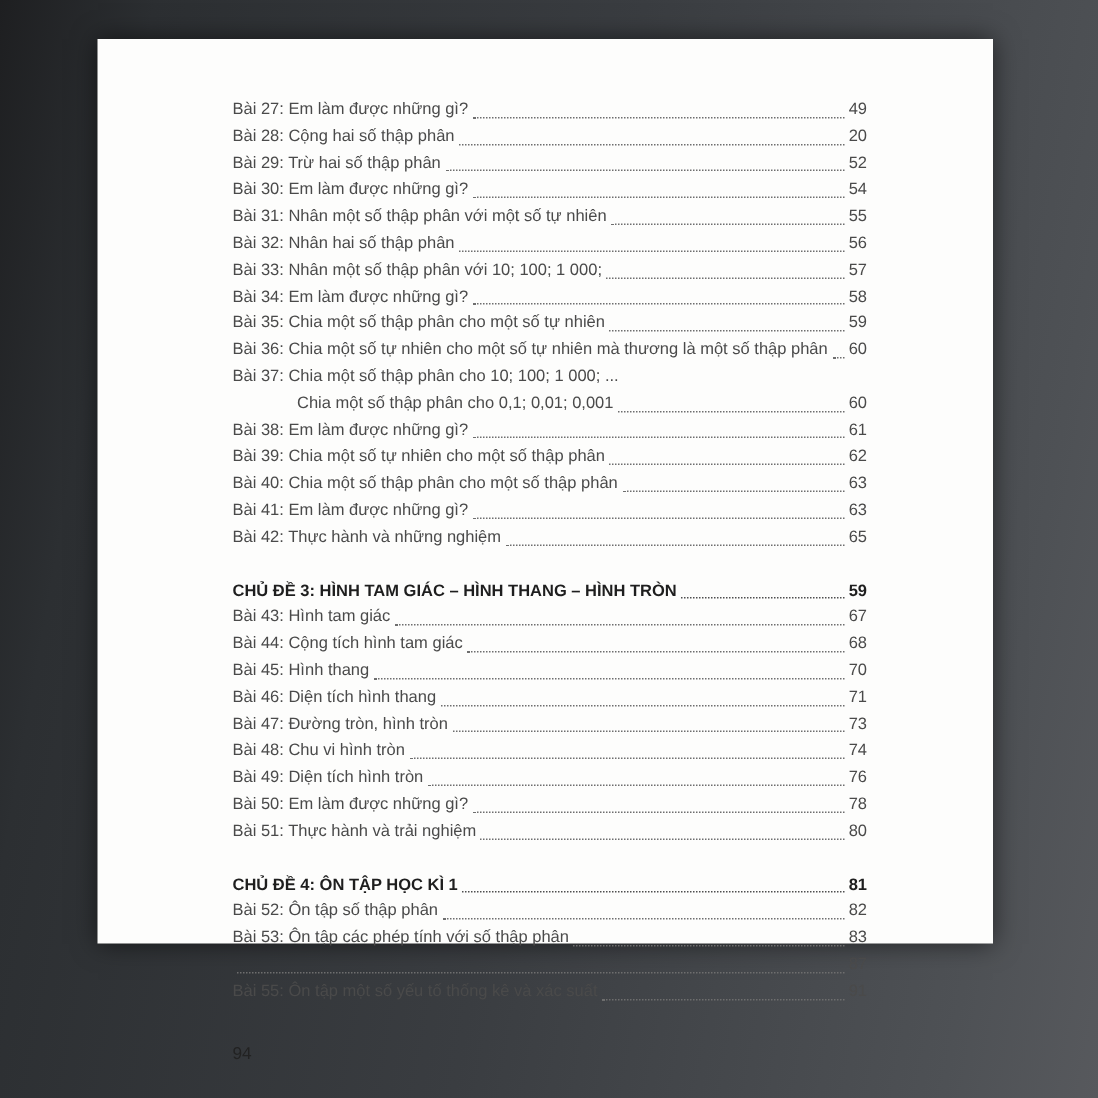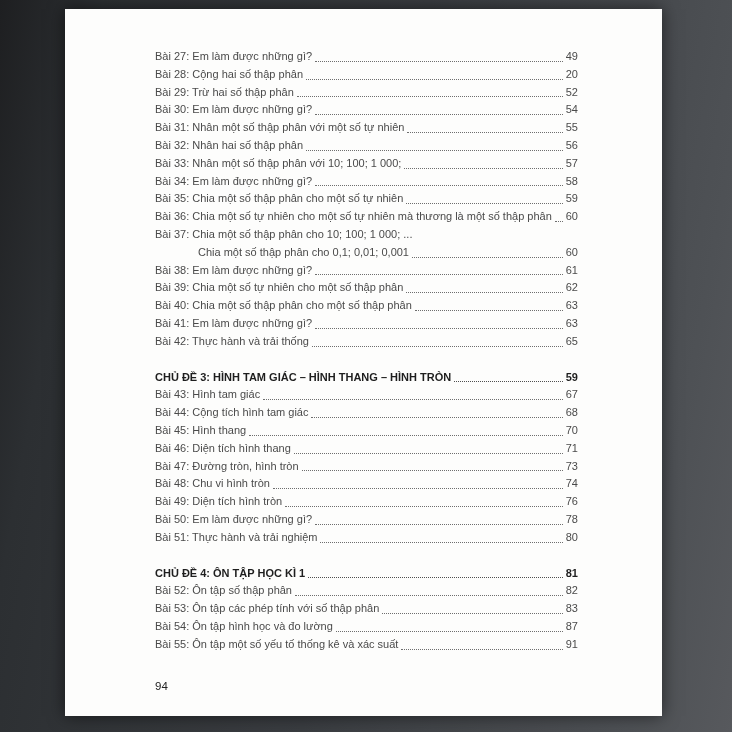--- a/index.html
+++ b/index.html
@@ -6,21 +6,21 @@
   body {
     width:732px; height:732px; overflow:hidden;
     font-family:"Liberation Sans","DejaVu Sans",sans-serif;
     background:#2e3134;
   }
   .photo {
     position:relative; width:732px; height:732px;
     background:linear-gradient(100deg,#1e1f21 0%,#2c2f32 12%,#3a3d41 50%,#4e5155 88%,#57595d 100%);
   }
   .page {
-    position:absolute; left:65px; top:9px; width:597px; height:707px;
+    position:absolute; left:65px; top:26px; width:597px; height:603px;
     background:#fdfdfc;
     box-shadow:0 0 16px rgba(0,0,0,.55);
   }
   .content {
     position:absolute; left:90px; right:84px; top:39px;
   }
   .toc-row {
     display:flex; align-items:flex-end;
     font-size:11px; line-height:17.8px; color:#4a4a4a;
   }
@@ -118,21 +118,21 @@
             <span class="label">Bài 40: Chia một số thập phân cho một số thập phân</span>
             <span class="leader"></span>
             <span class="pagenum">63</span>
           </div>
           <div class="toc-row">
             <span class="label">Bài 41: Em làm được những gì?</span>
             <span class="leader"></span>
             <span class="pagenum">63</span>
           </div>
           <div class="toc-row">
-            <span class="label">Bài 42: Thực hành và trải thống</span>
+            <span class="label">Bài 42: Thực hành và những nghiệm</span>
             <span class="leader"></span>
             <span class="pagenum">65</span>
           </div>
           <div class="toc-row heading">
             <span class="label">CHỦ ĐỀ 3: HÌNH TAM GIÁC – HÌNH THANG – HÌNH TRÒN</span>
             <span class="leader"></span>
             <span class="pagenum">59</span>
           </div>
           <div class="toc-row">
             <span class="label">Bài 43: Hình tam giác</span>
@@ -188,21 +188,20 @@
             <span class="label">Bài 52: Ôn tập số thập phân</span>
             <span class="leader"></span>
             <span class="pagenum">82</span>
           </div>
           <div class="toc-row">
             <span class="label">Bài 53: Ôn tập các phép tính với số thập phân</span>
             <span class="leader"></span>
             <span class="pagenum">83</span>
           </div>
           <div class="toc-row">
-            <span class="label">Bài 54: Ôn tập hình học và đo lường</span>
             <span class="leader"></span>
             <span class="pagenum">87</span>
           </div>
           <div class="toc-row">
             <span class="label">Bài 55: Ôn tập một số yếu tố thống kê và xác suất</span>
             <span class="leader"></span>
             <span class="pagenum">91</span>
           </div>
         </div>
       <div class="footer-num">94</div>

